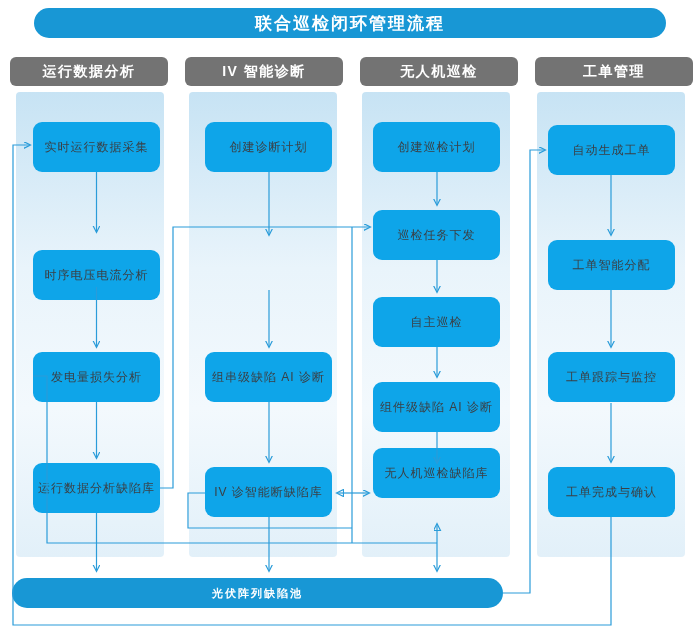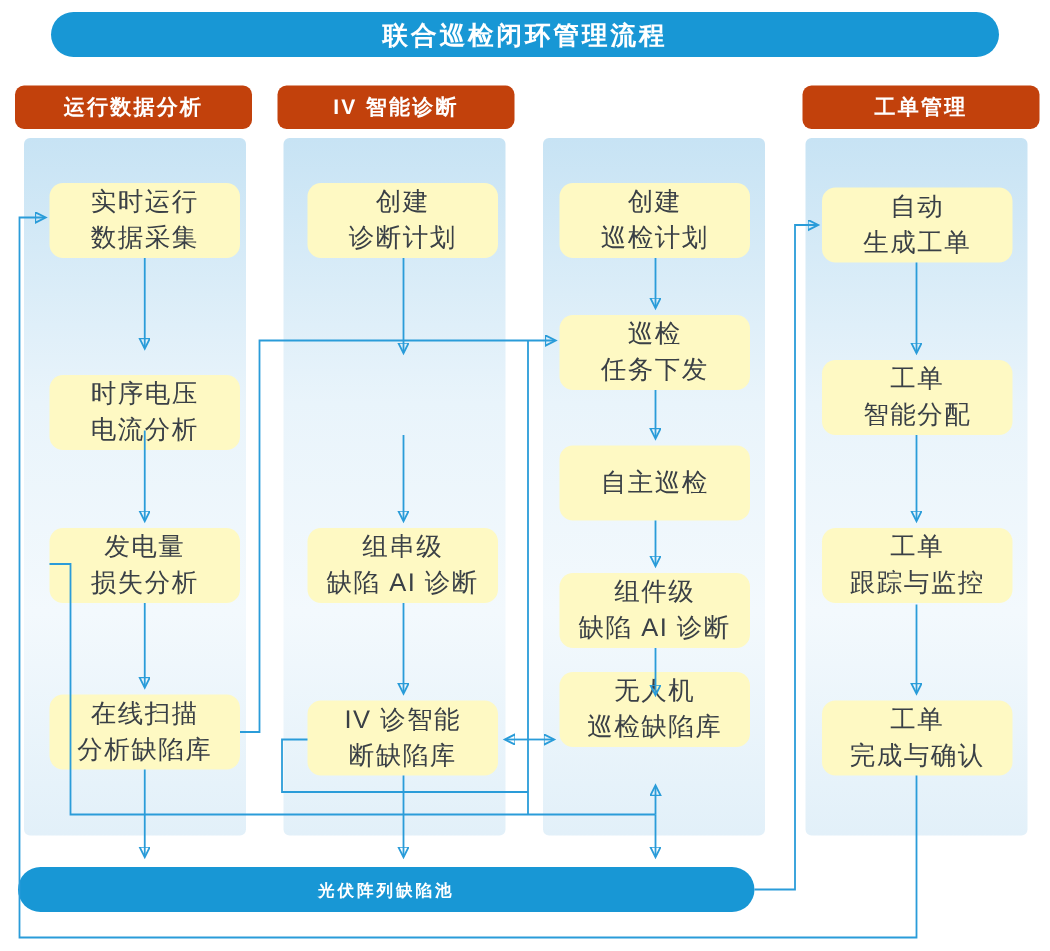--- a/index.html
+++ b/index.html
@@ -8,32 +8,32 @@
     font-family:Liberation Sans, sans-serif;
     padding-left:21px;
   }
   .title-banner{
     position:absolute;left:34px;top:8px;width:632px;height:30px;
     background:#1897d5;border-radius:15px;color:#ffffff;
     display:flex;align-items:center;justify-content:center;
     font-size:17px;font-weight:bold;letter-spacing:2px;z-index:2;
   }
   .col-header{
-    position:absolute;top:57px;width:158px;height:29px;background:#c2410c;
+    position:absolute;top:57px;width:158px;height:29px;background:#737373;
     border-radius:6px;color:#ffffff;display:flex;align-items:center;justify-content:center;
     font-size:14px;font-weight:bold;letter-spacing:1.5px;z-index:2;
   }
   .panel{
     position:absolute;top:92px;width:148px;height:465px;border-radius:4px;z-index:1;
     background:linear-gradient(180deg,#c7e3f4 0%,#e9f4fb 38%,#f3f9fd 68%,#e2f0f9 100%);
   }
   .fbox{
-    position:absolute;width:127px;height:50px;background:#fef9c3;border-radius:9px;
-    color:#3a4046;display:flex;flex-direction:column;align-items:center;justify-content:center;
-    font-size:17px;font-weight:500;letter-spacing:1px;line-height:1.4;z-index:2;text-align:center;
+    position:absolute;width:127px;height:50px;background:#0ea5e9;border-radius:9px;
+    color:#3a4046;display:flex;flex-direction:row;align-items:center;justify-content:center;
+    font-size:12px;font-weight:500;letter-spacing:1px;line-height:1.4;z-index:2;text-align:center;
   }
   .pool-banner{
     position:absolute;left:12px;top:578px;width:491px;height:30px;background:#1897d5;
     border-radius:15px;color:#ffffff;display:flex;align-items:center;justify-content:center;
     font-size:11px;font-weight:bold;letter-spacing:2px;z-index:2;
   }
   svg.connectors{position:absolute;left:0;top:0;z-index:3;pointer-events:none;}
   svg.connectors path{fill:none;stroke:#2a9cd9;stroke-width:1.2;}
   
   .h1{left:10px}.h2{left:185px}.h3{left:360px}.h4{left:535px}
@@ -42,41 +42,42 @@
 </style>
 </head>
 <body>
 
 <div id="stage">
 
   <div class="title-banner">联合巡检闭环管理流程</div>
 
   <div class="col-header h1">运行数据分析</div>
   <div class="col-header h2">IV 智能诊断</div>
+  <div class="col-header h3">无人机巡检</div>
   <div class="col-header h4">工单管理</div>
 
   <div class="panel p1"></div>
   <div class="panel p2"></div>
   <div class="panel p3"></div>
   <div class="panel p4"></div>
 
   <div class="fbox c1" style="top:122px">
     <span>实时运行</span>
     <span>数据采集</span>
   </div>
   <div class="fbox c1" style="top:250px">
     <span>时序电压</span>
     <span>电流分析</span>
   </div>
   <div class="fbox c1" style="top:352px">
     <span>发电量</span>
     <span>损失分析</span>
   </div>
   <div class="fbox c1" style="top:463px">
-    <span>在线扫描</span>
+    <span>运行数据</span>
     <span>分析缺陷库</span>
   </div>
 
   <div class="fbox c2" style="top:122px">
     <span>创建</span>
     <span>诊断计划</span>
   </div>
   <div class="fbox c2" style="top:352px">
     <span>组串级</span>
     <span>缺陷 AI 诊断</span>

